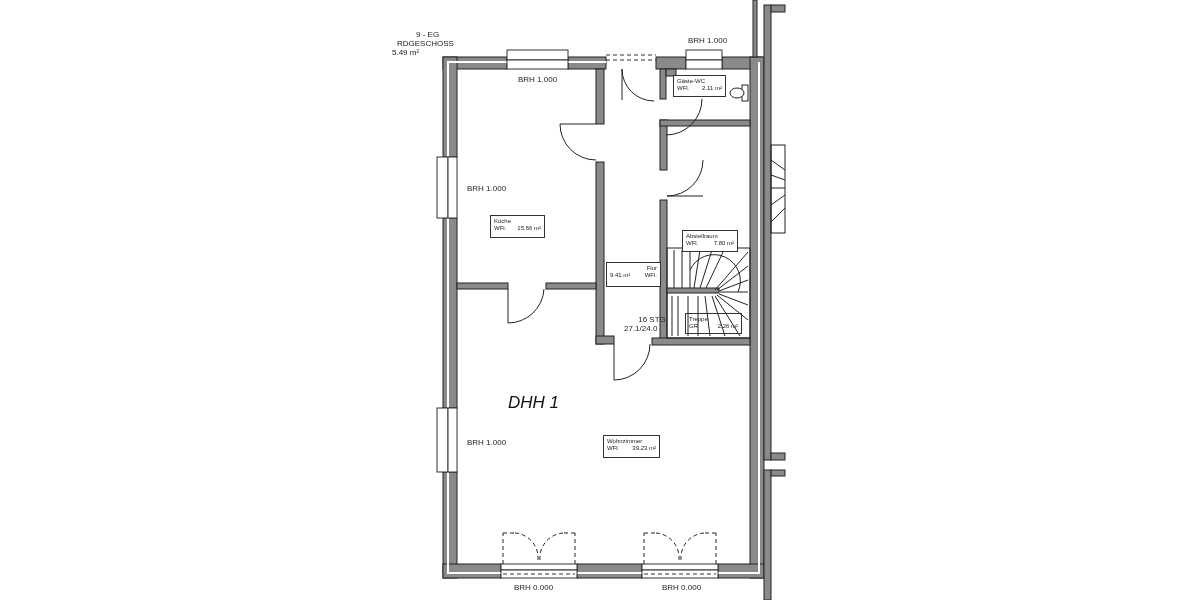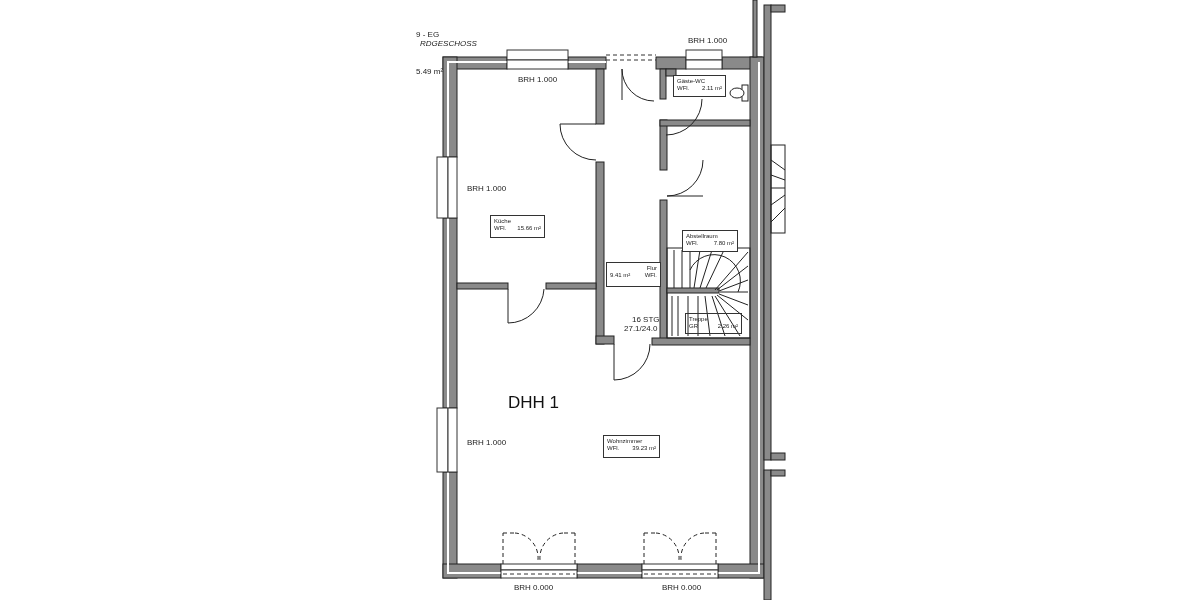--- a/index.html
+++ b/index.html
@@ -170,22 +170,22 @@
     <line x1="710" y1="336" x2="705" y2="296"></line>
     <line x1="698" y1="336" x2="698" y2="296"></line>
     <line x1="688" y1="336" x2="688" y2="296"></line>
     <line x1="678" y1="336" x2="678" y2="296"></line>
     <line x1="672" y1="336" x2="672" y2="296"></line>
     <path d="M 690 270 A 25 25 0 0 1 738 292"></path>
   </g>
 </svg>
 
 <div class="lbl" style="left:416px;top:30px;">9 - EG</div>
-<div class="lbl" style="left:420px;top:39px;font-style:italic;">RDGESCHOSS</div>
-<div class="lbl" style="left:416px;top:48px;margin-top:19px;">5.49 m²</div>
+<div class="lbl" style="left:397px;top:39px;">RDGESCHOSS</div>
+<div class="lbl" style="left:392px;top:48px;">5.49 m²</div>
 
 <div class="lbl" style="left:518px;top:75px;">BRH 1.000</div>
 <div class="lbl" style="left:688px;top:36px;">BRH 1.000</div>
 <div class="lbl" style="left:467px;top:184px;">BRH 1.000</div>
 <div class="lbl" style="left:467px;top:438px;">BRH 1.000</div>
 <div class="lbl" style="left:514px;top:583px;">BRH 0.000</div>
 <div class="lbl" style="left:662px;top:583px;">BRH 0.000</div>
 
 <div class="roombox" style="left:490px;top:215px;width:55px;height:23px;">
   <span class="l1">Küche</span>
@@ -228,16 +228,16 @@
 </div>
 
 <div class="roombox" style="left:603px;top:435px;width:57px;height:23px;">
   <span class="l1">Wohnzimmer</span>
   <span class="l2">
       <span>WFl.</span>
       <span>39.23 m²</span>
     </span>
 </div>
 
-<div class="lbl" style="left:632px;top:315px;text-align:left;width:40px;">16 STG</div>
+<div class="lbl" style="left:632px;top:315px;text-align:center;width:40px;">16 STG</div>
 <div class="lbl" style="left:624px;top:324px;">27.1/24.0</div>
 
-<div class="big" style="left:508px;top:393px;">DHH 1</div>
+<div class="big" style="left:508px;top:393px;font-style:italic;">DHH 1</div>
 
 </body></html>

